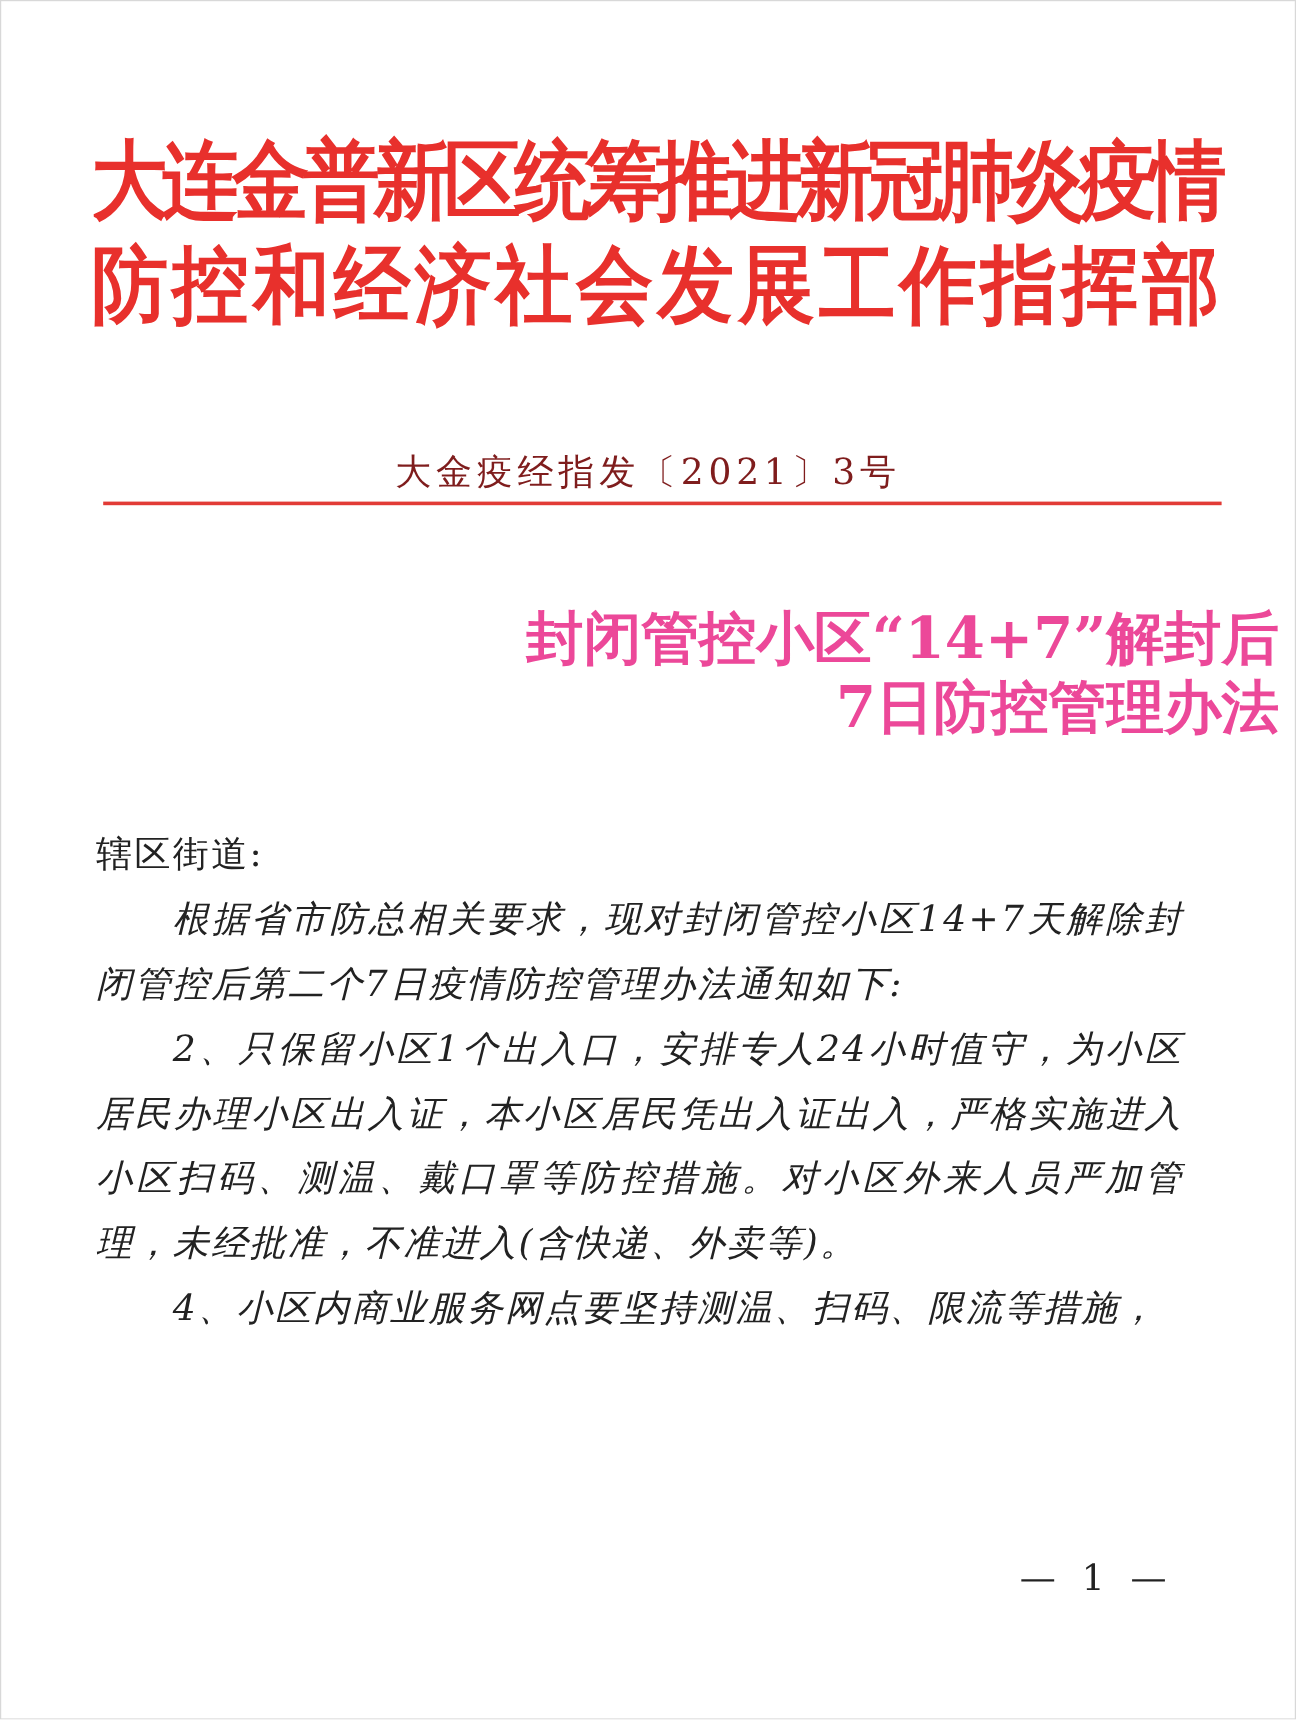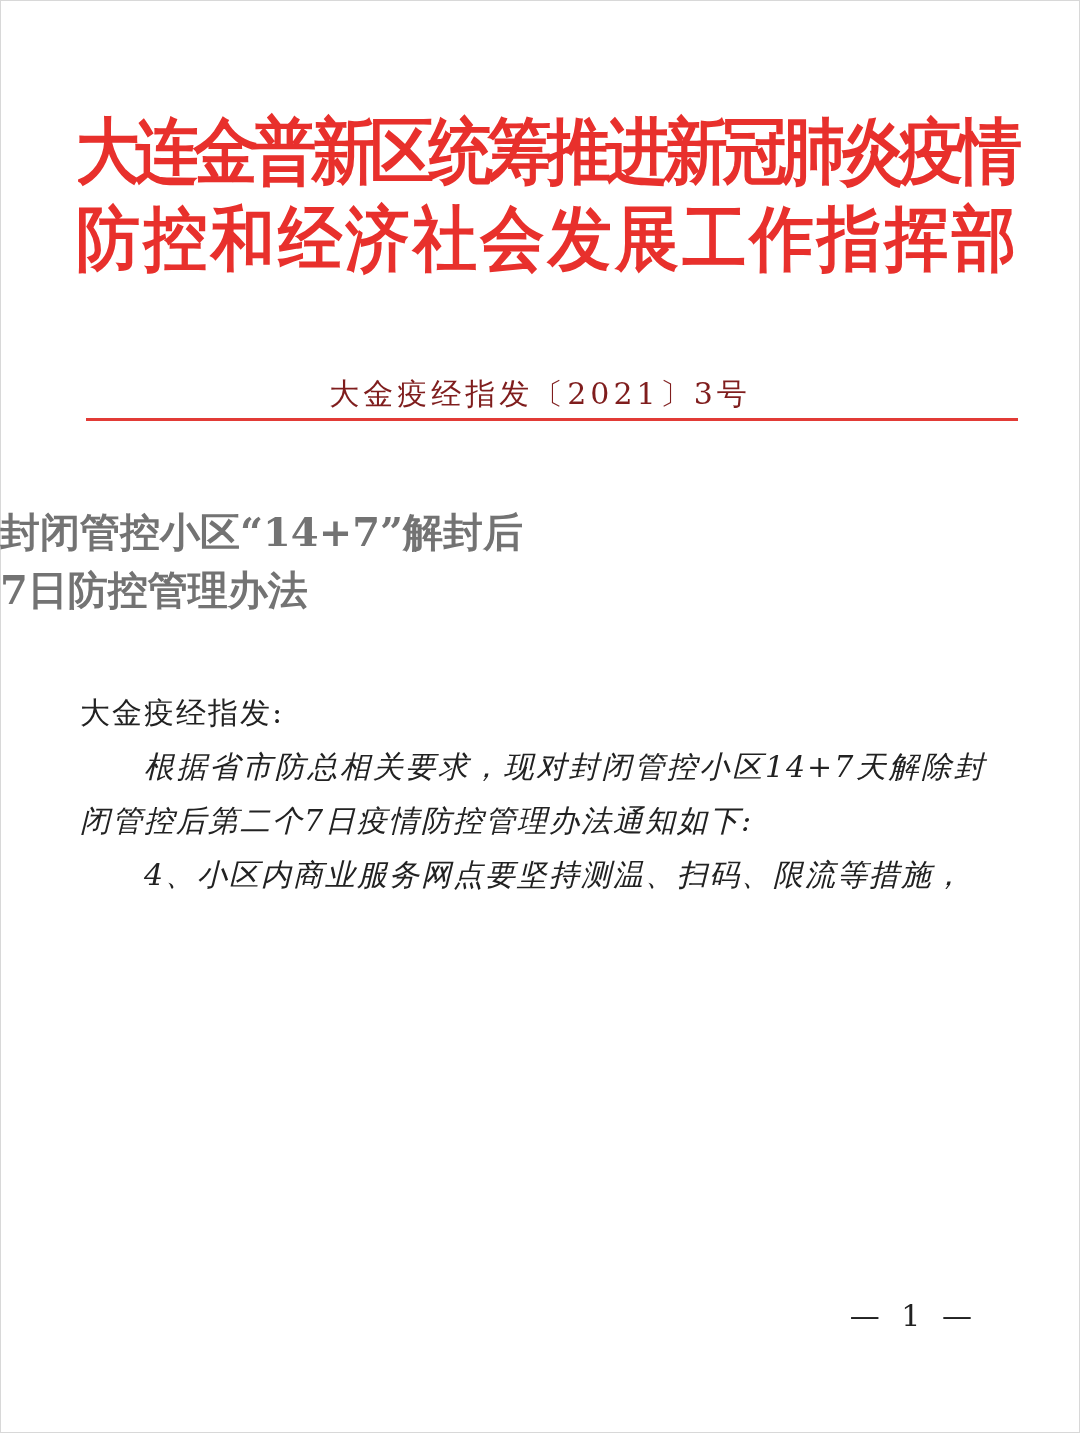--- a/index.html
+++ b/index.html
@@ -20,22 +20,22 @@
     .org-line.l1 { top: 108px; transform: scaleY(1.12); transform-origin: top left; letter-spacing: -6px; }
     .org-line.l2 { top: 196px; transform: scaleY(1.1); transform-origin: top left; }
     .doc-number {
       position: absolute; left: 0; top: 372px; width: 1080px; text-align: center;
       font-size: 30px; line-height: 44px; letter-spacing: 4px; color: #7f1d1d;
     }
     .red-rule {
       position: absolute; left: 86px; top: 418px; width: 932px; height: 3px; background: #e23b36;
     }
     .doc-title {
-      position: absolute; left: 0; width: 1066px; text-align: left;
-      font-weight: bold; font-size: 40px; line-height: 56px; color: #737373;
+      position: absolute; left: 0; width: 1066px; text-align: right;
+      font-weight: bold; font-size: 48px; line-height: 56px; color: #ec4899;
     }
     .doc-title.t1 { top: 504px; }
     .doc-title.t2 { top: 562px; }
     .body-text {
       position: absolute; left: 80px; width: 906px; font-size: 30px; line-height: 54px;
       color: #222; letter-spacing: 2px;
     }
     .para { margin: 0; text-align: justify; }
     .indent { text-indent: 64px; font-style: italic; }
     .page-number {
@@ -51,18 +51,19 @@
 <div class="org-line l1">大连金普新区统筹推进新冠肺炎疫情</div>
 <div class="org-line l2">防控和经济社会发展工作指挥部</div>
 
 <div class="doc-number">大金疫经指发〔2021〕3号</div>
 <div class="red-rule"></div>
 
 <div class="doc-title t1">封闭管控小区“14+7”解封后</div>
 <div class="doc-title t2">7日防控管理办法</div>
 
 <div class="body-text" style="top: 686px;">
-  <p class="para">大金疫经指发:</p>
+  <p class="para">辖区街道:</p>
   <p class="para indent">根据省市防总相关要求，现对封闭管控小区14+7天解除封闭管控后第二个7日疫情防控管理办法通知如下:</p>
+  <p class="para indent">2、只保留小区1个出入口，安排专人24小时值守，为小区居民办理小区出入证，本小区居民凭出入证出入，严格实施进入小区扫码、测温、戴口罩等防控措施。对小区外来人员严加管理，未经批准，不准进入(含快递、外卖等)。</p>
   <p class="para indent">4、小区内商业服务网点要坚持测温、扫码、限流等措施，</p>
 </div>
 
 <div class="page-number">— 1 —</div>
 
 </body></html>

